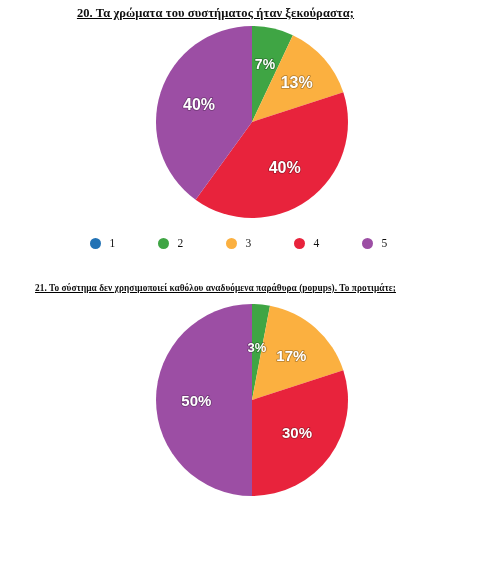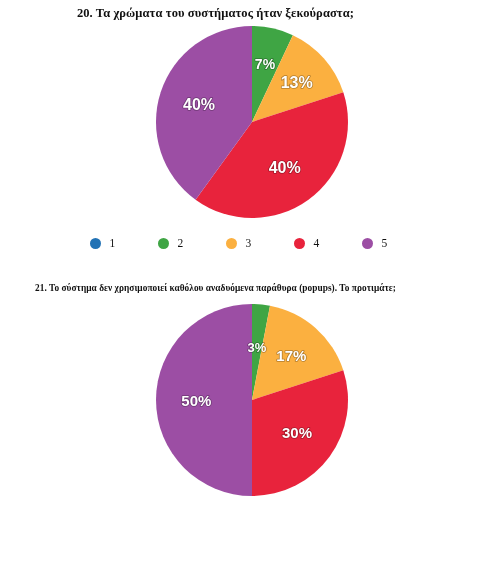--- a/index.html
+++ b/index.html
@@ -13,20 +13,21 @@
     font-family: "Liberation Serif", "DejaVu Serif", serif;
     color: #000000;
     overflow: hidden;
     position: relative;
   }
 
   .question-block {
     position: absolute;
     left: 0;
     width: 431px;
+    text-decoration: underline;
   }
   #block-20 { top: 0; }
   #block-21 { top: 279px; }
 
   .q-title {
     text-align: center;
     font-weight: bold;
     color: #111111;
     margin: 0;
     padding: 0;

